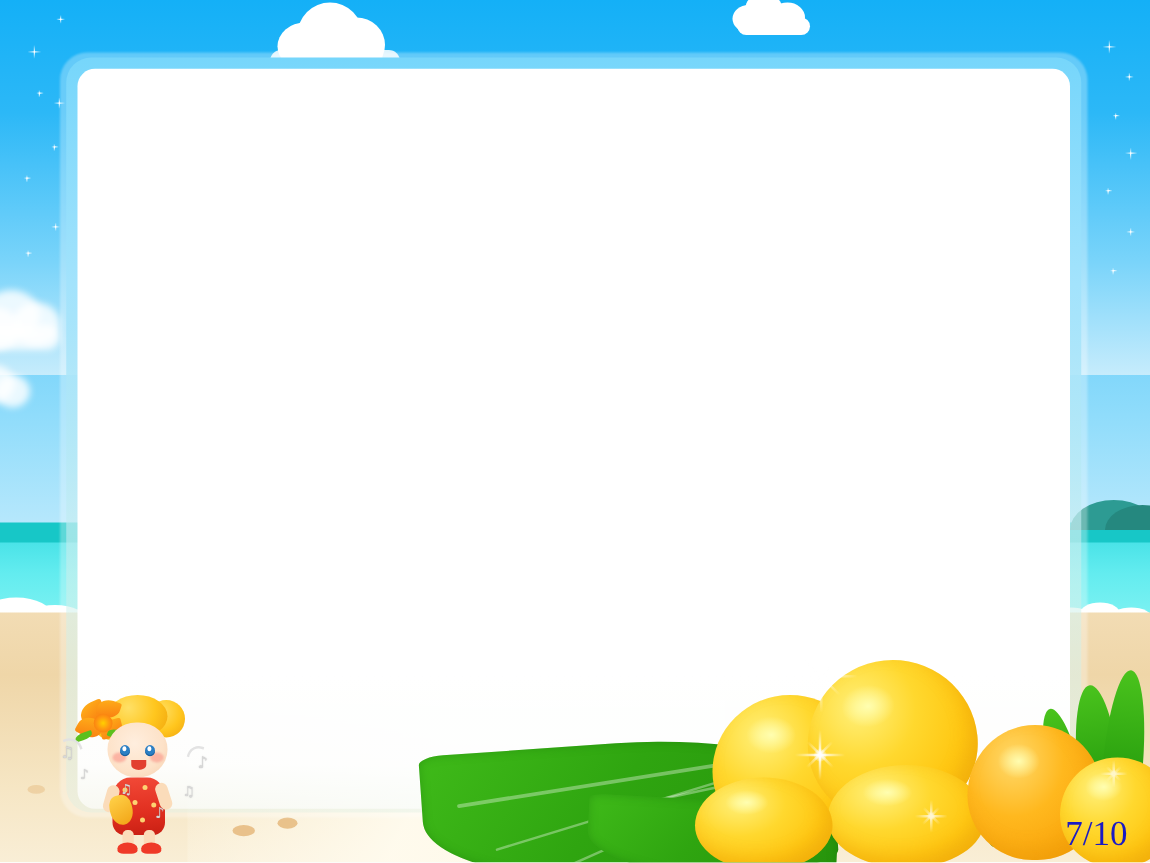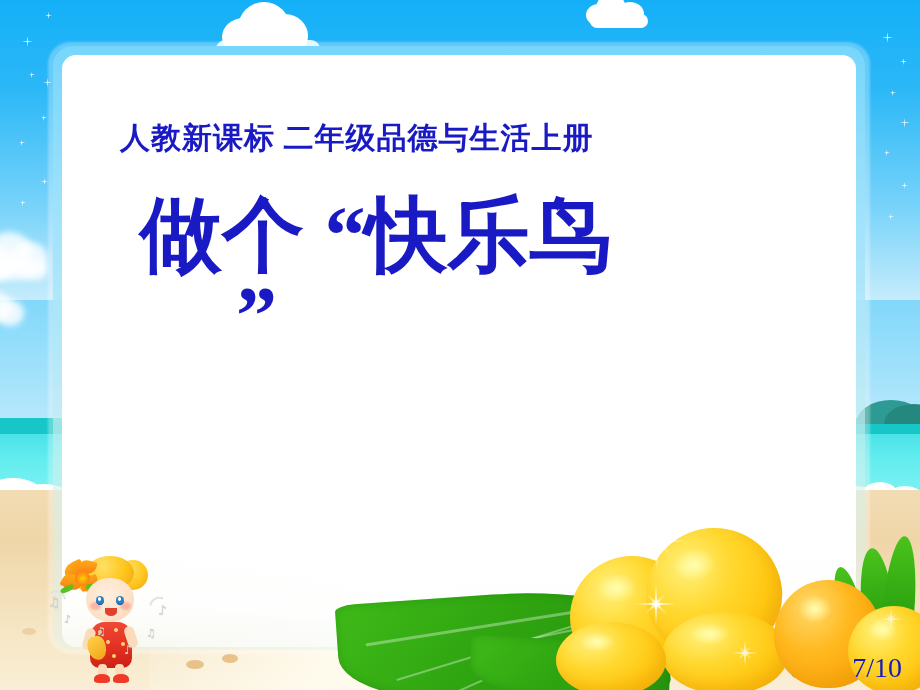--- a/index.html
+++ b/index.html
@@ -324,26 +324,21 @@
     <div class="star" style="left:900px; top:118px; width:10px; height:10px;"></div>
     <div class="star" style="left:884px; top:150px; width:6px;  height:6px;"></div>
     <div class="star" style="left:901px; top:182px; width:7px;  height:7px;"></div>
     <div class="star" style="left:888px; top:214px; width:6px;  height:6px;"></div>
   </div>
 
   <div class="panel-glow"></div>
   <div class="panel-border"></div>
   <div class="panel-inner"></div>
 
-  <div class="subtitle">人教新课标 二年级品德与生活上册</div>
-
-  <div class="maintitle">
-    <div>做个 “快乐鸟</div>
-    <div style="margin-left:96px;">”</div>
-  </div>
+
 
   <div>
     <div class="leaf-spike" style="left:860px; top:548px; width:34px; height:100px; transform:rotate(-6deg);"></div>
     <div class="leaf-spike" style="left:884px; top:536px; width:32px; height:112px; transform:rotate(5deg);"></div>
     <div class="leaf-spike" style="left:836px; top:566px; width:28px; height:90px;  transform:rotate(-13deg);"></div>
     <div class="leaf-spike" style="left:806px; top:596px; width:26px; height:74px;  transform:rotate(-18deg);"></div>
     <div class="leaf-spike" style="left:780px; top:612px; width:24px; height:64px;  transform:rotate(-22deg);"></div>
   </div>
 
   <div>

